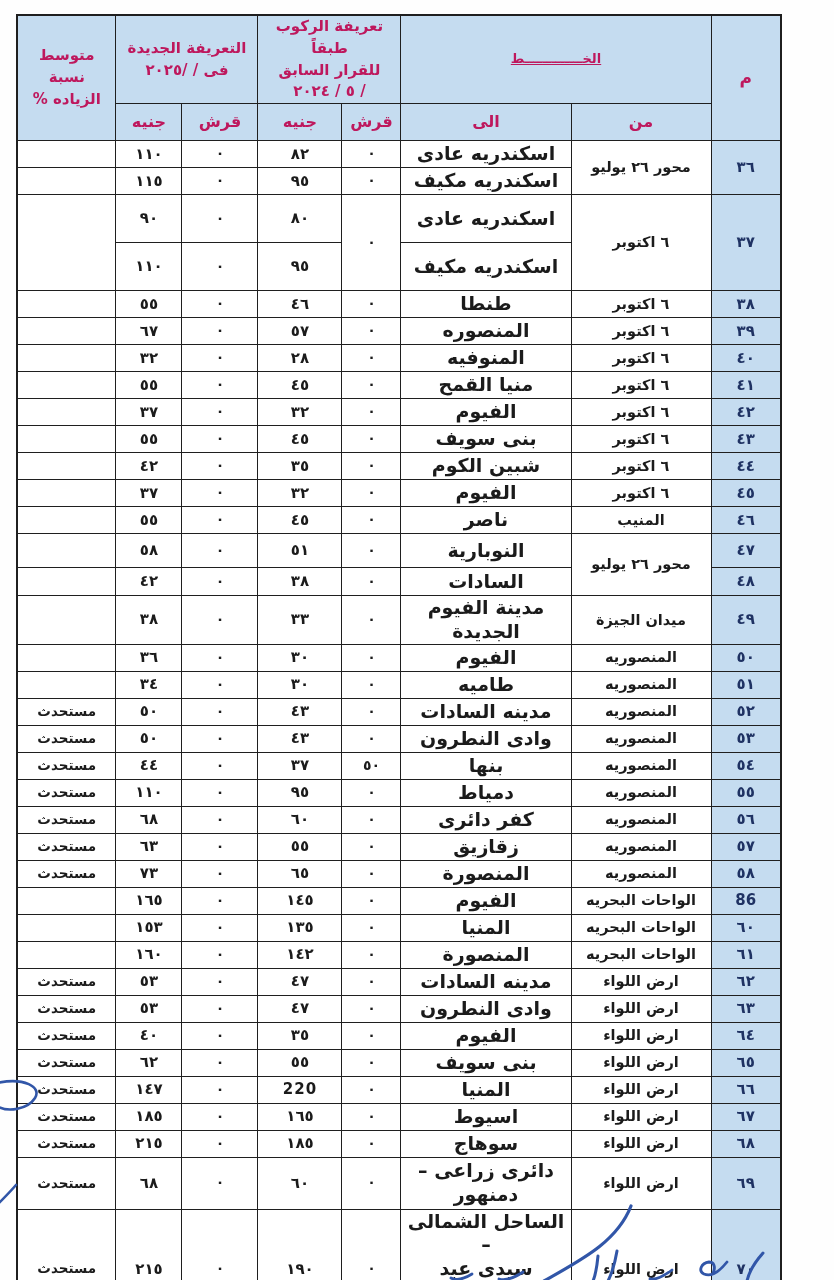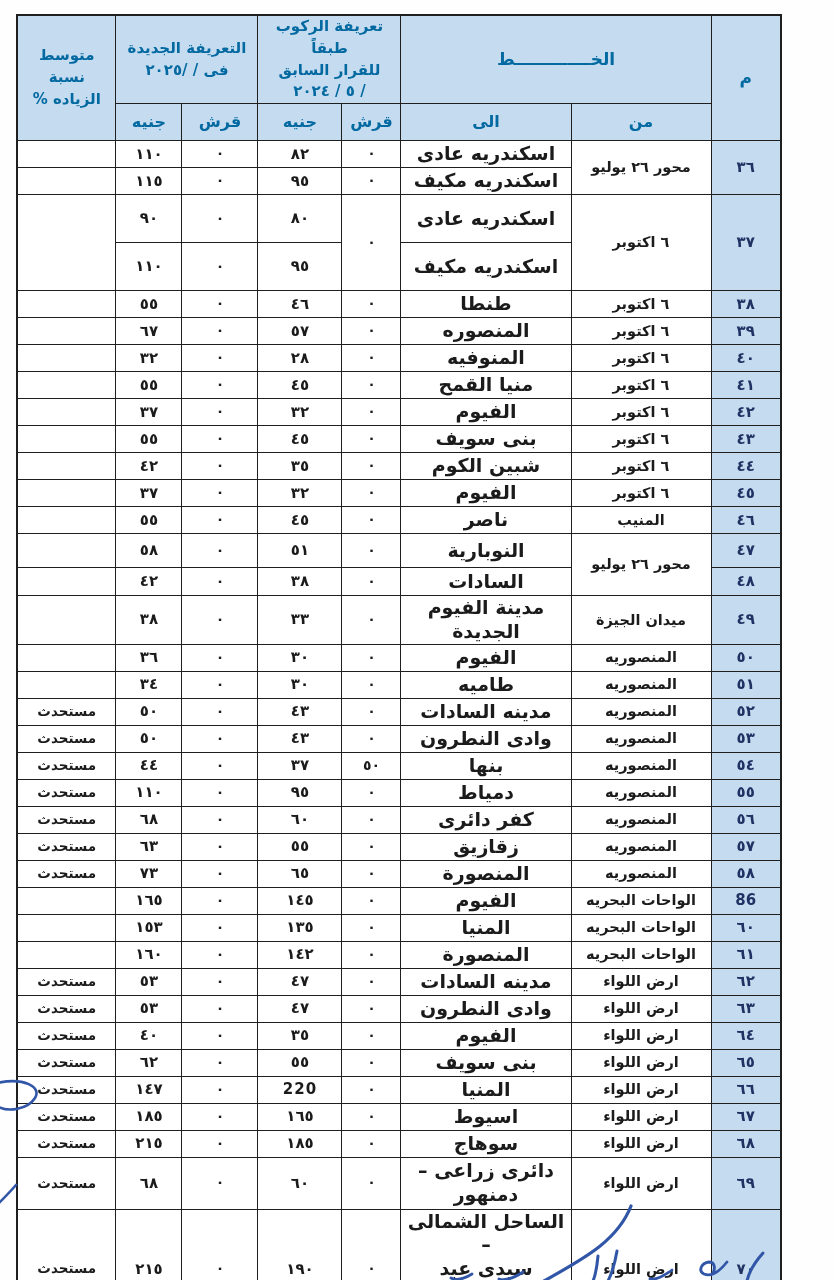--- a/index.html
+++ b/index.html
@@ -15,25 +15,25 @@
     width:764px;border-collapse:collapse;table-layout:fixed;
     border:2.5px solid var(--border,#1f1f1f);
   }
   table.tariff th, table.tariff td{
     border:1.6px solid var(--border,#1f1f1f);
     text-align:center;vertical-align:middle;
     padding:0 2px;overflow:hidden;
   }
   thead th{
     background:var(--fill,#c5dcf0);
-    font-weight:bold;font-size:15px;line-height:1.45;color:#0369a1;
+    font-weight:bold;font-size:15px;line-height:1.45;color:#be185d;
   }
   tr.hrow1{height:74px;}
   tr.hrow2{height:37px;}
-  .line-hd{font-size:17px;letter-spacing:1px;}
+  .line-hd{font-size:13px;letter-spacing:1px;text-decoration:underline;}
   .serial-hd{font-size:17px;}
   .sub{font-size:16px;}
   .datenum{direction:ltr;unicode-bidi:bidi-override;}
   tbody td{background:#fff;font-weight:bold;line-height:1.25;}
   td.c-num{
     background:var(--fill,#c5dcf0);
     color:var(--numink,#1f3263);font-size:15px;
   }
   td.c-from{font-size:14.5px;}
   td.c-to{font-size:19px;white-space:pre-line;}

